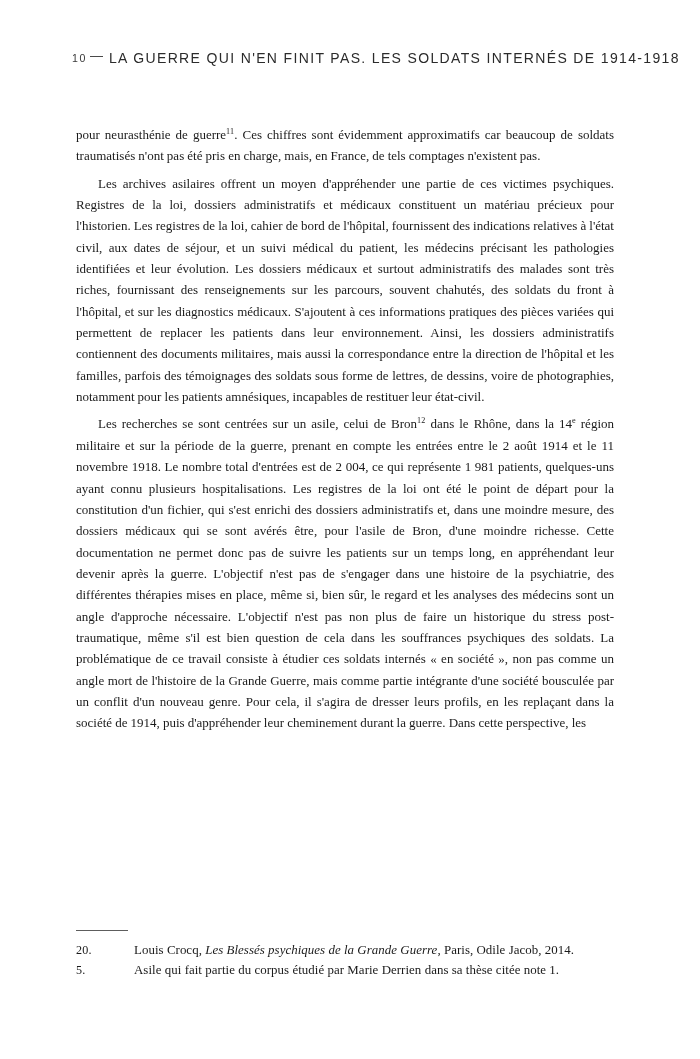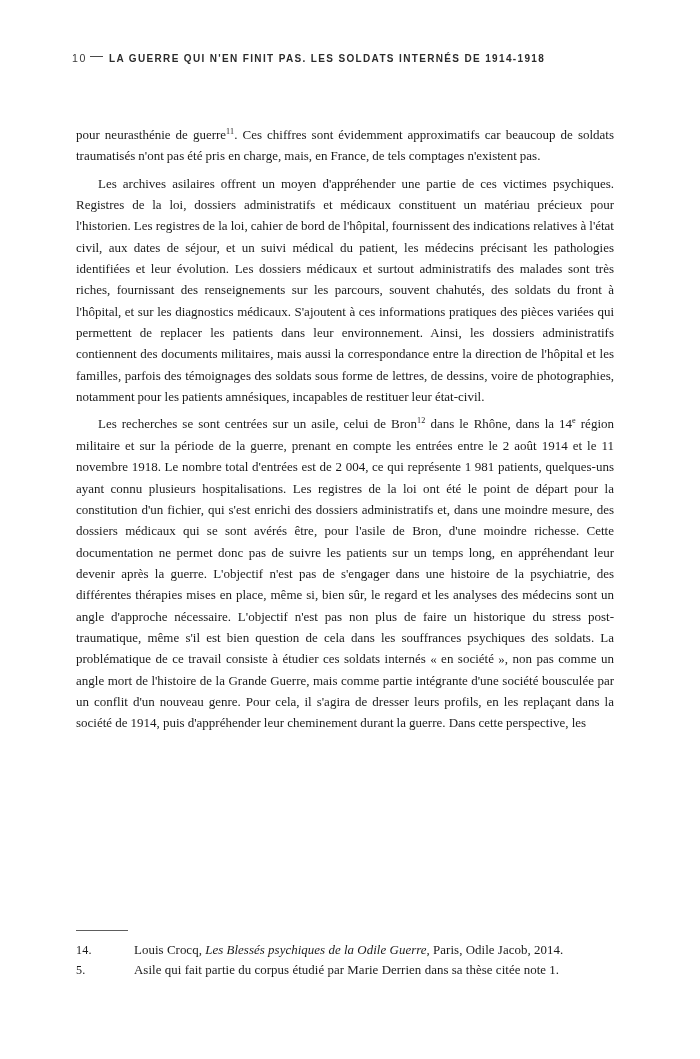--- a/index.html
+++ b/index.html
@@ -49,23 +49,22 @@
   .header-dash {
     display: inline-block;
     width: 13px;
     height: 1px;
     background: #4a4a4a;
     margin: 0 6px 3px 3px;
     flex: 0 0 auto;
   }
   .header-title {
     text-transform: uppercase;
-    font-size: 10px;
+    font-size: 14px;
     letter-spacing: 1.35px;
-    font-weight: bold;
   }
 
   
   .textblock {
     position: absolute;
     top: 124px;
     left: 76px;
     width: 538px;
   }
   .para {
@@ -142,22 +141,22 @@
 
   <div class="textblock">
     <p class="para">pour neurasthénie de guerre<sup>11</sup>. Ces chiffres sont évidemment approximatifs car beaucoup de soldats traumatisés n'ont pas été pris en charge, mais, en France, de tels comptages n'existent pas.</p>
     <p class="para indent">Les archives asilaires offrent un moyen d'appréhender une partie de ces victimes psychiques. Registres de la loi, dossiers administratifs et médicaux constituent un matériau précieux pour l'historien. Les registres de la loi, cahier de bord de l'hôpital, fournissent des indications relatives à l'état civil, aux dates de séjour, et un suivi médical du patient, les médecins précisant les pathologies identifiées et leur évolution. Les dossiers médicaux et surtout administratifs des malades sont très riches, fournissant des renseignements sur les parcours, souvent chahutés, des soldats du front à l'hôpital, et sur les diagnostics médi­caux. S'ajoutent à ces informations pratiques des pièces variées qui permettent de replacer les patients dans leur environnement. Ainsi, les dossiers adminis­tratifs contiennent des documents militaires, mais aussi la correspondance entre la direction de l'hôpital et les familles, parfois des témoignages des soldats sous forme de lettres, de dessins, voire de photographies, notamment pour les patients amnésiques, incapables de restituer leur état-civil.</p>
     <p class="para indent">Les recherches se sont centrées sur un asile, celui de Bron<sup>12</sup> dans le Rhône, dans la 14<span class="ordinal">e</span> région militaire et sur la période de la guerre, prenant en compte les entrées entre le 2 août 1914 et le 11 novembre 1918. Le nombre total d'entrées est de 2 004, ce qui représente 1 981 patients, quelques-uns ayant connu plu­sieurs hospitalisations. Les registres de la loi ont été le point de départ pour la constitution d'un fichier, qui s'est enrichi des dossiers administratifs et, dans une moindre mesure, des dossiers médicaux qui se sont avérés être, pour l'asile de Bron, d'une moindre richesse. Cette documentation ne permet donc pas de suivre les patients sur un temps long, en appréhendant leur devenir après la guerre. L'objectif n'est pas de s'engager dans une histoire de la psychiatrie, des différentes thérapies mises en place, même si, bien sûr, le regard et les analyses des médecins sont un angle d'approche nécessaire. L'objectif n'est pas non plus de faire un historique du stress post-traumatique, même s'il est bien question de cela dans les souffrances psychiques des soldats. La problématique de ce travail consiste à étudier ces soldats internés « en société », non pas comme un angle mort de l'histoire de la Grande Guerre, mais comme partie inté­grante d'une société bousculée par un conflit d'un nouveau genre. Pour cela, il s'agira de dresser leurs profils, en les replaçant dans la société de 1914, puis d'appréhender leur cheminement durant la guerre. Dans cette perspective, les</p>
   </div>
 
   <div class="footnotes">
     <div class="fn-rule"></div>
     <div class="fn-item">
-      <span class="fn-num">14.</span>
-      <span class="fn-text">Louis Crocq, <i>Les Blessés psychiques de la Odile Guerre</i>, Paris, Odile Jacob, 2014.</span>
+      <span class="fn-num">20.</span>
+      <span class="fn-text">Louis Crocq, <i>Les Blessés psychiques de la Grande Guerre</i>, Paris, Odile Jacob, 2014.</span>
     </div>
     <div class="fn-item">
       <span class="fn-num">5.</span>
       <span class="fn-text">Asile qui fait partie du corpus étudié par Marie Derrien dans sa thèse citée note 1.</span>
     </div>
   </div>
 
 </div>
 
 </body></html>

